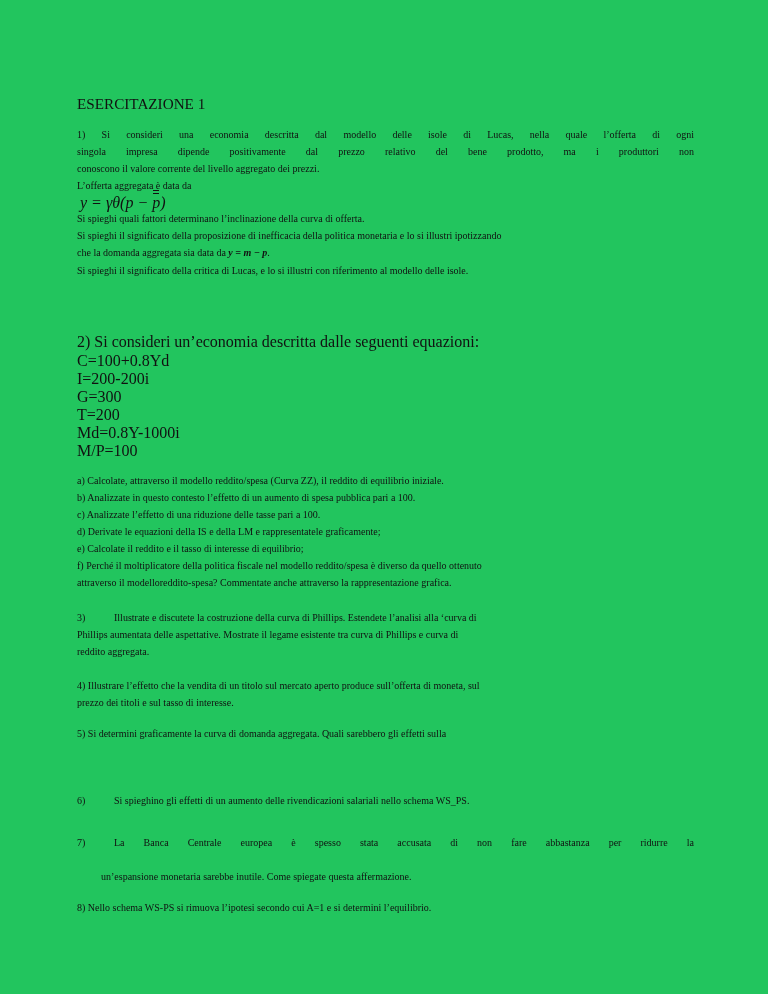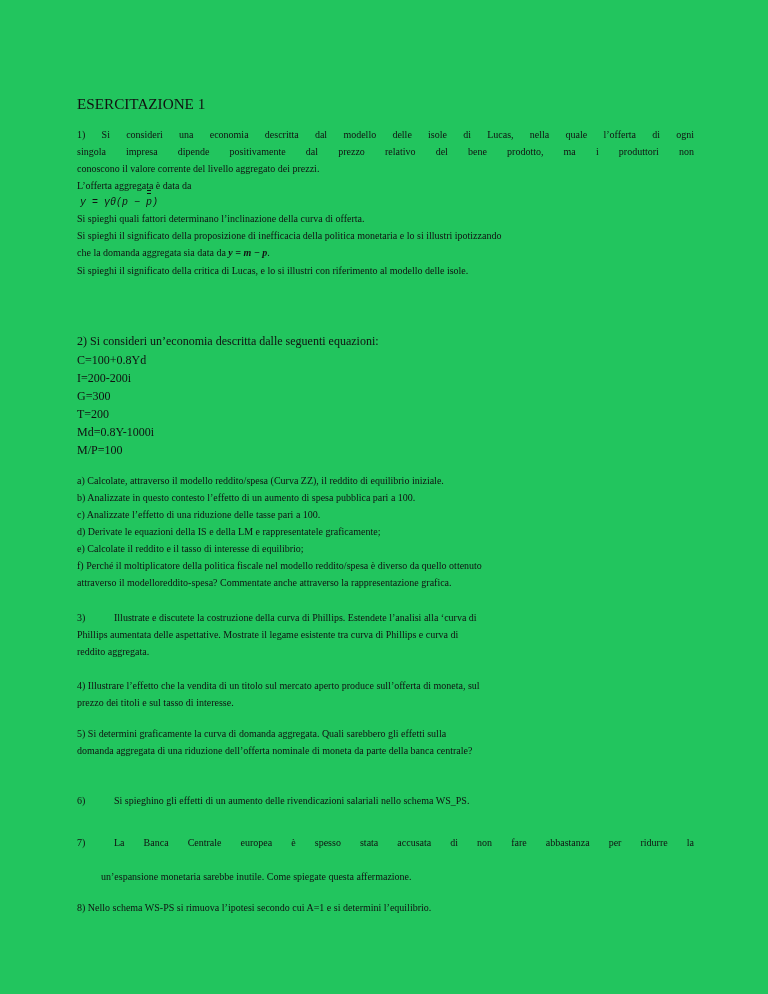--- a/index.html
+++ b/index.html
@@ -5,27 +5,27 @@
   html, body { margin: 0; padding: 0; background: #ffffff; }
   body {
     width: 768px; height: 994px; position: relative; overflow: hidden;
     font-family: "Liberation Serif", "DejaVu Serif", serif;
     color: #111111;
   }
   .page { position: absolute; left: 0; top: 0; width: 768px; height: 994px; background: #22c55e; }
   .line { position: absolute; left: 77px; white-space: nowrap; font-size: 10px; line-height: 17px; }
   .just { width: 617px; text-align: justify; text-align-last: justify; white-space: normal; }
   .title { font-size: 15.2px; }
-  .formula { font-style: italic; font-size: 10px; left: 80px; font-family: Liberation Mono, monospace; }
+  .formula { font-style: italic; font-size: 16px; left: 80px; }
   .formula .bar { position: relative; display: inline-block; }
   .formula .bar::before {
     content: ""; position: absolute; left: 1px; right: 1px; top: -4px; height: 0;
     border-top: 1px solid #111; box-shadow: 0 3px 0 0 #111;
   }
-  .eq { font-size: 12px; }
+  .eq { font-size: 16px; }
   .num { display: inline-block; width: 37px; }
   .indent7 { left: 101px; }
   .inline-math { font-style: italic; font-weight: bold; }
 </style>
 </head>
 <body>
 
 <div class="page">
 
   <div class="line title" style="top:95px">ESERCITAZIONE 1</div>
@@ -63,21 +63,20 @@
   <div class="line" style="top:609px">
     <span class="num">3)</span><span>Illustrate e discutete la costruzione della curva di Phillips. Estendete l’analisi alla ‘curva di</span>
   </div>
   <div class="line" style="top:626px">Phillips aumentata delle aspettative. Mostrate il legame esistente tra curva di Phillips e curva di</div>
   <div class="line" style="top:643px">reddito aggregata.</div>
 
   <div class="line" style="top:677px">4)  Illustrare l’effetto che la vendita di un titolo sul mercato aperto produce sull’offerta di moneta, sul</div>
   <div class="line" style="top:694px">prezzo dei titoli e sul tasso di interesse.</div>
 
   <div class="line" style="top:725px">5)  Si determini graficamente la curva di domanda aggregata. Quali sarebbero gli effetti sulla</div>
-  <div class="line" style="top:742px">domanda aggregata di una riduzione dell’offerta nominale di moneta da parte della banca centrale?</div>
 
   <div class="line" style="top:792px">
     <span class="num">6)</span><span>Si spieghino gli effetti di un aumento delle rivendicazioni salariali nello schema WS_PS.</span>
   </div>
 
   <div class="line just" style="top:834px">
     <span class="num">7)</span><span>La Banca Centrale europea è spesso stata accusata di non fare abbastanza per ridurre la</span>
   </div>
   <div class="line indent7" style="top:868px">un’espansione monetaria sarebbe inutile. Come spiegate questa affermazione.</div>
 

